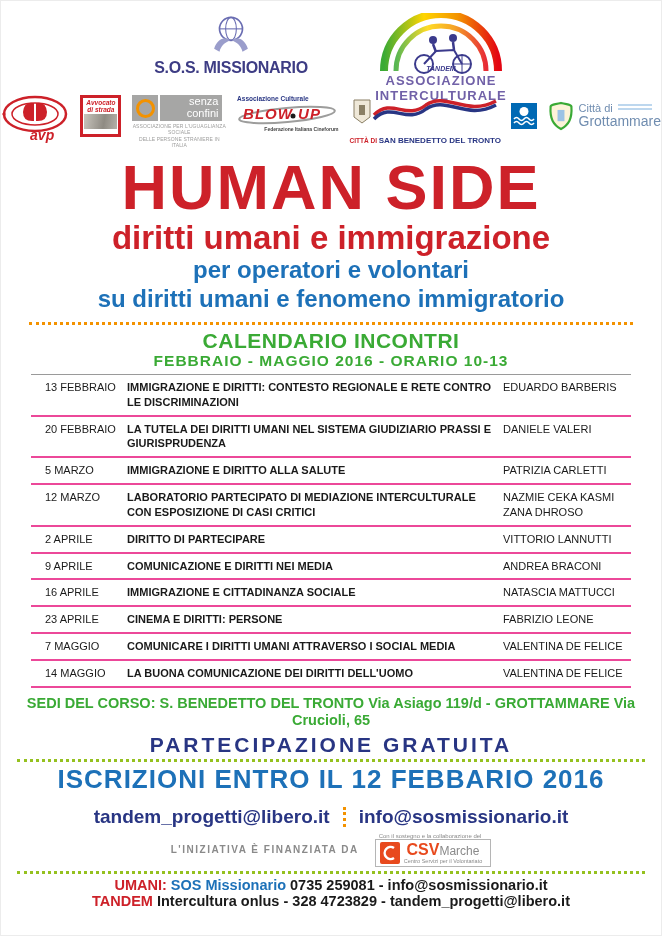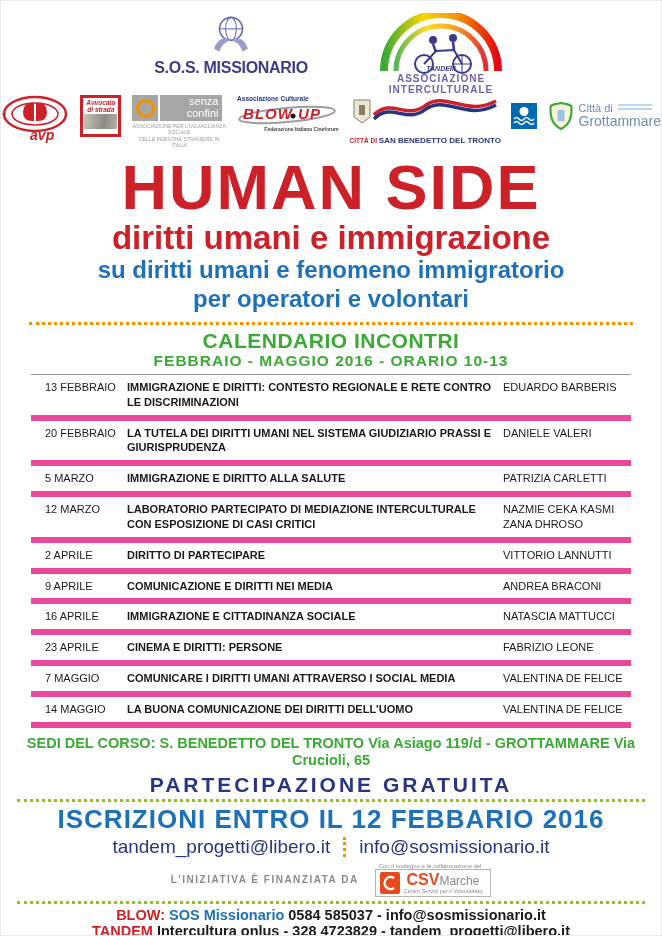--- a/index.html
+++ b/index.html
@@ -7,21 +7,21 @@
     width:662px;height:936px;margin:0 auto;background:#fff;
     font-family:"Liberation Sans",sans-serif;position:relative;
     overflow:hidden;box-sizing:border-box;border:1px solid #ececec;
   }
   
   .logos-primary{display:flex;justify-content:center;align-items:flex-start;gap:40px;margin-top:12px;height:80px;}
   .sos-logo{width:180px;text-align:center;}
   .sos-name{font-size:16px;font-weight:bold;color:#3d3c84;letter-spacing:-0.3px;margin-top:-2px;}
   .tandem-logo{width:160px;text-align:center;}
   .tandem-name{font-size:7px;font-weight:bold;font-style:italic;color:#3b3a8c;margin-top:-14px;}
-  .tandem-sub{font-size:10px;font-weight:bold;letter-spacing:1px;color:#7161a8;margin-top:1px;}
+  .tandem-sub{font-size:13px;font-weight:bold;letter-spacing:1px;color:#7161a8;margin-top:1px;}
   .logos-partners{display:flex;justify-content:center;align-items:flex-start;gap:11px;margin-top:2px;height:58px;}
   
   .avp{width:70px;text-align:center;}
   .avp-label{display:block;font-size:14px;font-weight:800;font-style:italic;color:#cd2129;margin-top:-14px;margin-left:14px;}
   
   .avv-box{width:42px;height:42px;border:3px solid #cd2129;box-sizing:border-box;padding:1px;background:#fff;}
   .avv-text{font-size:6.5px;font-weight:bold;font-style:italic;color:#cd2129;line-height:1.1;text-align:center;}
   .avv-photo{height:15px;margin-top:1px;background:linear-gradient(100deg,#c9c5bd,#8f8b83 60%,#b5b1a9);}
   
   .sc{width:96px;}
@@ -56,29 +56,29 @@
   .human-sub{color:#cd2129;font-size:33px;font-weight:800;text-align:center;margin-top:4px;line-height:1.0;}
   .corso{color:#283583;font-size:43px;font-weight:800;text-align:center;margin-top:12px;line-height:1.0;letter-spacing:0.5px;}
   .corso-sub{color:#1d71b8;font-size:24px;font-weight:800;text-align:center;line-height:1.08;margin-top:3px;}
   
   .dot-orange{border-top:3px dotted #f39200;margin:10px 28px 0;}
   .dot-green{border-top:3px dotted #95c11f;margin:4px 16px 0;}
   
   .cal-heading{color:#3aaa35;font-size:21px;font-weight:800;text-align:center;margin-top:5px;letter-spacing:0.5px;line-height:1.05;}
   .cal-subheading{color:#3aaa35;font-size:15.5px;font-weight:800;text-align:center;letter-spacing:1px;line-height:1.1;}
   .cal-table{margin:5px 30px 0;border-top:1px solid #9a9a9a;}
-  .cal-row{display:flex;align-items:flex-start;border-bottom:6px solid #ec4899;padding:5px 0;}
+  .cal-row{display:flex;align-items:flex-start;border-bottom:2px solid #ec4899;padding:5px 0;}
   .cal-date{width:82px;padding-left:14px;font-size:11px;color:#1a1a1a;line-height:1.35;flex:none;}
   .cal-title{flex:1;font-size:11px;font-weight:bold;color:#1a1a1a;line-height:1.35;padding-right:8px;}
   .cal-lect{width:128px;font-size:11px;color:#1a1a1a;line-height:1.35;flex:none;}
   
   .venues{color:#3aaa35;font-weight:bold;font-size:14.5px;text-align:center;margin-top:7px;line-height:1.2;}
   .participation{color:#283583;font-weight:800;font-size:21px;letter-spacing:3px;text-align:center;margin-top:4px;line-height:1.0;}
   .enroll{color:#1d71b8;font-weight:800;font-size:26px;text-align:center;letter-spacing:1px;margin-top:4px;line-height:1.05;}
-  .emails{display:flex;justify-content:center;align-items:center;gap:13px;color:#283583;font-size:19px;margin-top:3px;}
+  .emails{display:flex;justify-content:center;align-items:center;gap:13px;color:#283583;font-size:19px;margin-top:13px;font-weight:bold;}
   .email-sep{height:20px;border-left:3px dotted #f39200;}
   .funding{display:flex;justify-content:center;align-items:center;gap:16px;margin-top:5px;}
   .fund-label{color:#8a8a8a;font-size:10px;font-weight:bold;letter-spacing:1.5px;}
   .csv-wrap{text-align:center;}
   .csv-pre{font-size:6px;color:#8a8a8a;text-align:left;margin-left:4px;}
   .csv-box{border:1px solid #b5b5b5;padding:2px 8px 2px 4px;display:flex;align-items:center;gap:4px;background:#fff;}
   .csv-line{line-height:1;}
   .csv-csv{font-size:16px;font-weight:800;color:#e8491d;}
   .csv-marche{font-size:12px;color:#8a8a8a;}
   .csv-sub{font-size:5.5px;color:#8a8a8a;text-align:left;}
@@ -200,22 +200,22 @@
           <span>Città di</span>
           <span class="gr-stripes"></span>
         </div>
         <div class="gr-l2">Grottammare</div>
       </div>
     </div>
   </div>
 
   <div class="human">HUMAN SIDE</div>
   <div class="human-sub">diritti umani e immigrazione</div>
+  <div class="corso-sub">per operatori e volontari</div>
   <div class="corso-sub">su diritti umani e fenomeno immigratorio</div>
-  <div class="corso-sub">per operatori e volontari</div>
 
   <div class="dot-orange"></div>
 
   <div class="cal-heading">CALENDARIO INCONTRI</div>
   <div class="cal-subheading">FEBBRAIO - MAGGIO 2016 - ORARIO 10-13</div>
 
   <div class="cal-table">
     <div class="cal-row">
       <div class="cal-date">13 FEBBRAIO</div>
       <div class="cal-title">IMMIGRAZIONE E DIRITTI: CONTESTO REGIONALE E RETE CONTRO LE DISCRIMINAZIONI</div>
@@ -317,21 +317,21 @@
           <div class="csv-sub">Centro Servizi per il Volontariato</div>
         </div>
       </div>
     </div>
   </div>
 
   <div class="dot-green"></div>
 
   <div class="info">
     <div>
-      <span class="t-red">BLOW:</span>
-      <span class="t-blue">SOS Missionario</span><span> 0584 585037 - info@sosmissionario.it</span>
+      <span class="t-red">UMANI:</span>
+      <span class="t-blue">SOS Missionario</span><span> 0735 259081 - info@sosmissionario.it</span>
     </div>
     <div>
       <span class="t-red">TANDEM</span><span> Intercultura onlus - 328 4723829 - tandem_progetti@libero.it</span>
     </div>
   </div>
 
 </div>
 
 </body></html>

